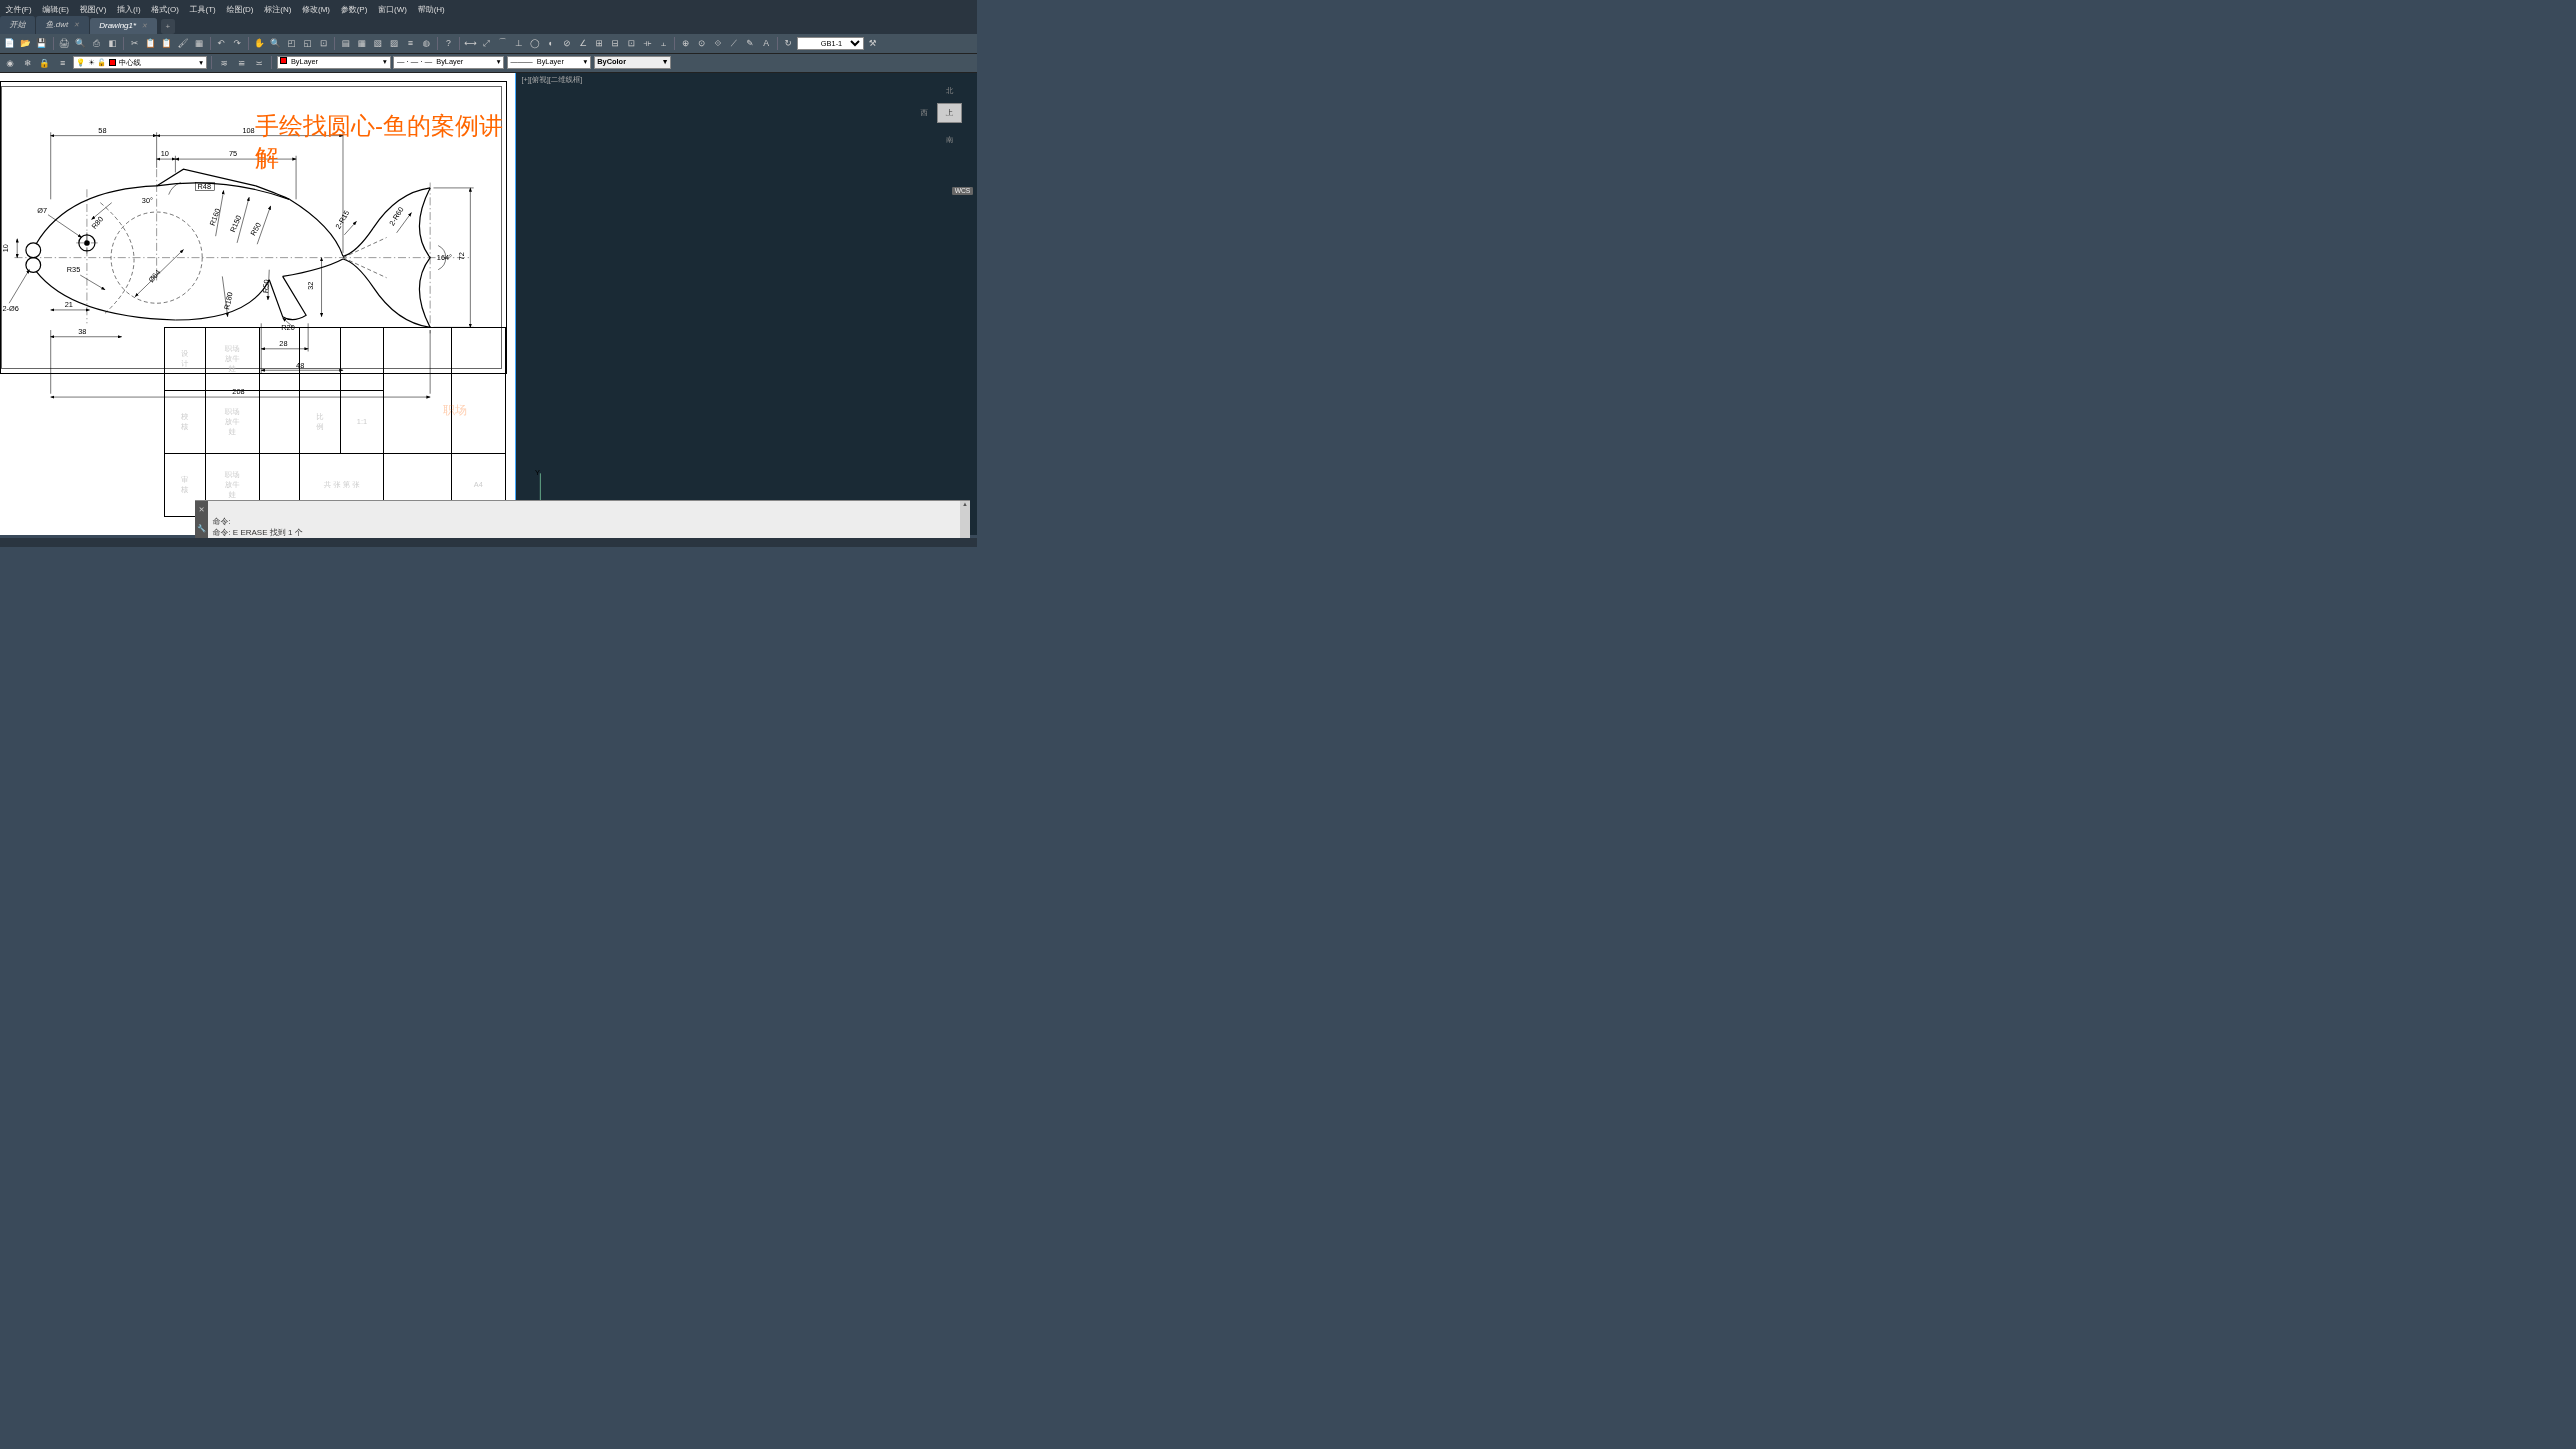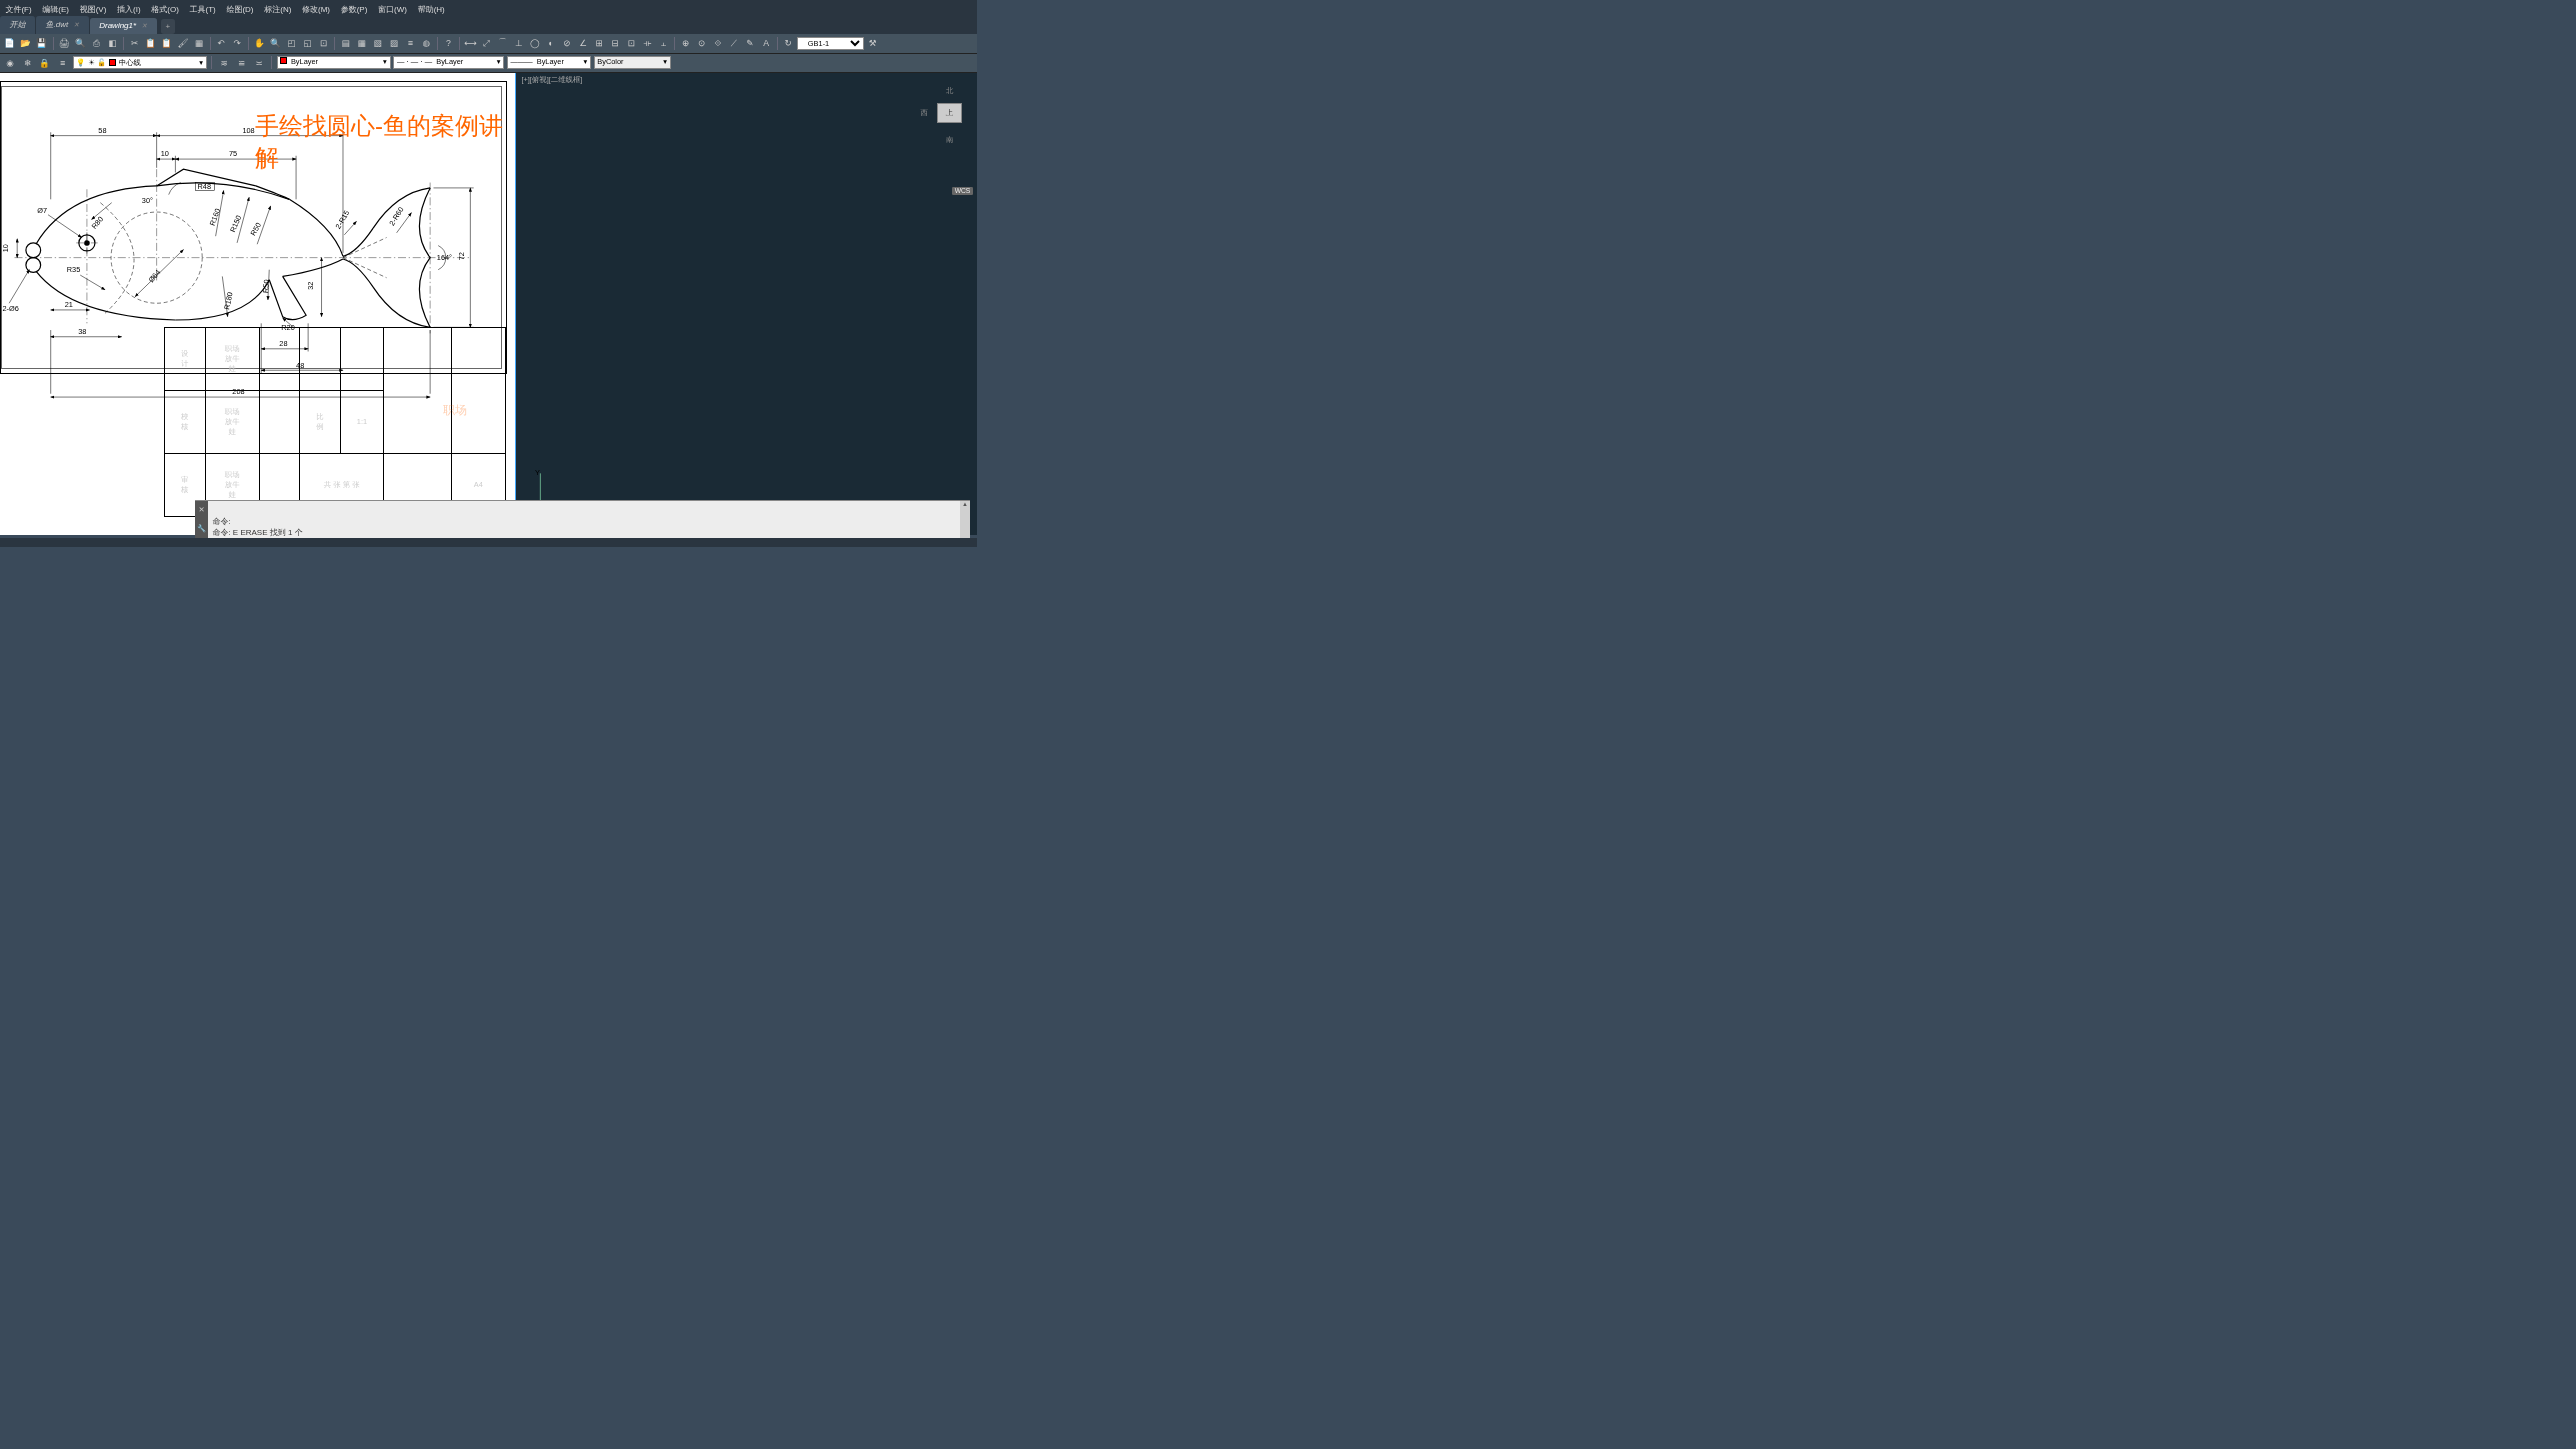--- a/index.html
+++ b/index.html
@@ -10,30 +10,30 @@
 
 .tabbar { background: #2a3540; height: 19px; display: flex; align-items: flex-end; padding-left: 0; }
 .tab { background: #3a4a5a; color: #ccc; padding: 3.4px 9.4px; border-radius: 2.7px 2.7px 0 0; margin-right: 1.3px; font-size: 8px; display: flex; align-items: center; gap: 5.4px; cursor: pointer; font-style: italic; }
 .tab.active { background: #4a5a6a; color: #fff; }
 .tab-close { color: #888; font-size: 6.7px; }
 .tab-add { background: #3a4550; width: 14.8px; height: 14.8px; border-radius: 2.7px; display: flex; align-items: center; justify-content: center; color: #aaa; margin-left: 2.7px; cursor: pointer; }
 
 .toolbar1 { background: #44535f; height: 20px; display: flex; align-items: center; padding: 0 2.7px; gap: 1.3px; border-bottom: 0.7px solid #222; }
 .tbtn { width: 14.8px; height: 14.8px; background: #44535f; display: flex; align-items: center; justify-content: center; color: #ccc; cursor: pointer; font-size: 8.7px; }
 .sep { width: 0.7px; height: 13.4px; background: #667; margin: 0 2px; }
-.dim-select { background: #fff; color: #000; border: 0.7px solid #888; height: 13.4px; width: 67px; font-size: 7.4px; padding-left: 6px; }
+.dim-select { background: #fff; color: #000; border: 0.7px solid #888; height: 13.4px; width: 67px; font-size: 7.4px; padding-left: 19px; }
 
 .toolbar2 { background: #44535f; height: 19px; display: flex; align-items: center; padding: 0 2.7px; gap: 2.7px; border-bottom: 0.7px solid #222; }
 .layer-combo { background: #fff; color: #000; border: 0.7px solid #888; height: 13.4px; width: 134px; display: flex; align-items: center; padding: 0 2.7px; font-size: 7.4px; gap: 2.7px; }
 .red-sq { width: 6.7px; height: 6.7px; background: #f00; border: 0.7px solid #000; }
 .prop-combo { background: #fff; color: #000; border: 0.7px solid #888; height: 13.4px; font-size: 7.4px; padding: 0 2.7px; display: flex; gap: 4px; }
 .lc { width: 114px; }
 .lt { width: 111px; }
 .lw { width: 84px; }
-.co { width: 77px; background: #eee; }
+.co { width: 77px; background: #eee; font-weight: bold; }
 
 .workspace { display: flex; height: 462px; background: #1a2530; }
 .left-panel { width: 515px; background: #fff; position: relative; overflow: hidden; }
 .right-panel { flex: 1; background: #1a2a35; position: relative; border-left: 1.3px solid #4af; }
 
 .drawing-frame { position: absolute; left: 0; top: 8px; width: 507px; height: 293px; border: 1.3px solid #000; background: #fff; }
 .inner-frame { position: absolute; left: 0; top: 4px; right: 4px; bottom: 4px; border: 0.7px solid #666; }
 
 .overlay-title { position: absolute; left: 255px; top: 37px; font-size: 24px; color: #f60; z-index: 10; }
 .watermark { position: absolute; left: 443px; top: 329px; font-size: 12px; color: rgba(255,100,0,0.3); z-index: 10; }

